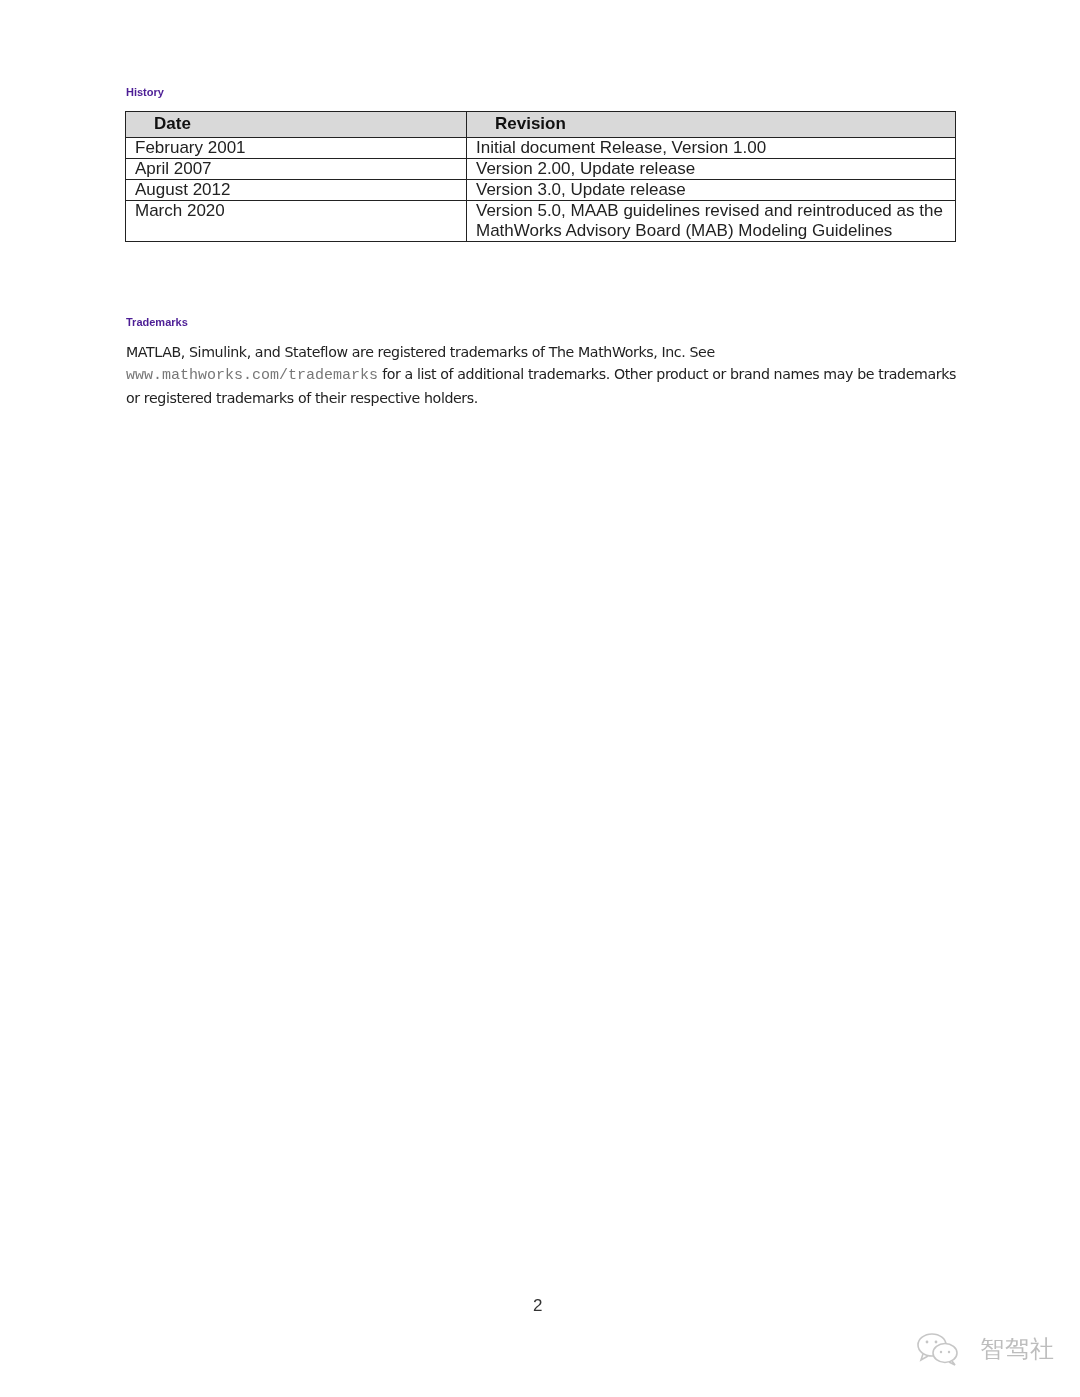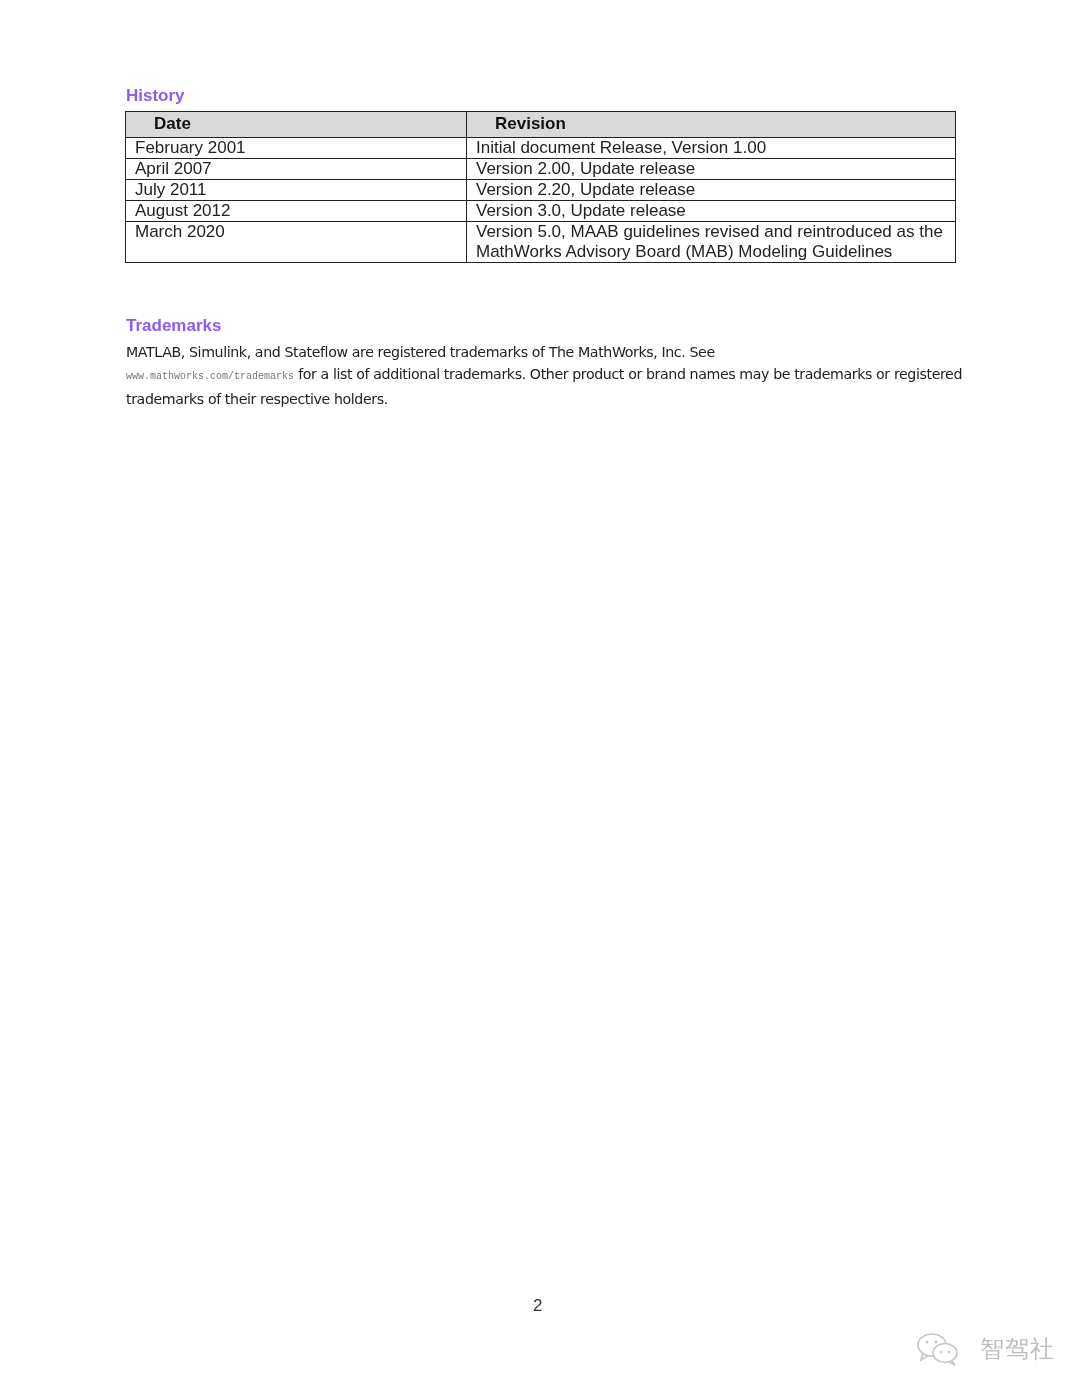--- a/index.html
+++ b/index.html
@@ -1,28 +1,28 @@
 <!DOCTYPE html>
 <html><head>
   <meta charset="utf-8">
   <style>
     html, body { margin: 0; padding: 0; background: #ffffff; }
     body { width: 1080px; height: 1397px; position: relative; overflow: hidden; color: #111; }
     .page { position: absolute; left: 0; top: 0; width: 1080px; height: 1397px; }
-    .h-section { position: absolute; font-family: "Liberation Sans", sans-serif; font-weight: bold; font-size: 17px; color: #8b5cf6; }
+    .h-section { position: absolute; font-family: "Liberation Sans", sans-serif; font-weight: bold; font-size: 11px; color: #4c1d95; }
     #history-heading { left: 126px; top: 86px; }
     table.history { position: absolute; left: 125px; top: 111px; width: 831px; border-collapse: collapse; font-family: "Liberation Sans", sans-serif; font-size: 17px; }
     table.history td, table.history th { border: 1.5px solid #222; padding: 0 9px; text-align: left; vertical-align: top; line-height: 20px; }
     table.history th { background: #d9d9d9; font-weight: bold; height: 25px; line-height: 24px; padding-left: 28px; }
     table.history td { font-weight: normal; color: #222; height: 20px; }
     table.history td.col-date { width: 322px; margin-top: 40px; }
     table.history td.multi { line-height: 20px; }
     #trademarks-heading { left: 126px; top: 316px; }
     .tm-body { position: absolute; left: 126px; top: 341px; width: 840px; font-family: "DejaVu Sans", sans-serif; font-size: 14.2px; line-height: 22px; color: #222; letter-spacing: -0.4px; }
-    .tm-body .mono { font-family: "Liberation Mono", monospace; color: #777; font-size: 10px; letter-spacing: 0; }
+    .tm-body .mono { font-family: "Liberation Mono", monospace; color: #777; font-size: 15px; letter-spacing: 0; }
     .page-number { position: absolute; left: 533px; top: 1296px; font-family: "Liberation Sans", sans-serif; font-size: 17px; color: #333; }
     .watermark { position: absolute; left: 915px; top: 1332px; display: flex; align-items: center; gap: 19px; opacity: 0.55; }
     .watermark svg { display: block; }
     .watermark .wm-text { font-family: "DejaVu Sans", sans-serif; font-size: 24px; color: #888; letter-spacing: 1px; }
   </style>
 </head>
 <body>
 
 <div class="page">
 
@@ -36,24 +36,20 @@
       </tr>
     </thead>
     <tbody>
       <tr>
         <td class="col-date">February 2001</td>
         <td>Initial document Release, Version 1.00</td>
       </tr>
       <tr>
         <td class="col-date">April 2007</td>
         <td>Version 2.00, Update release</td>
-      </tr>
-      <tr>
-        <td class="col-date">July 2011</td>
-        <td>Version 2.20, Update release</td>
       </tr>
       <tr>
         <td class="col-date">August 2012</td>
         <td>Version 3.0, Update release</td>
       </tr>
       <tr>
         <td class="col-date">March 2020</td>
         <td class="multi">Version 5.0, MAAB guidelines revised and reintroduced as the MathWorks Advisory Board (MAB) Modeling Guidelines</td>
       </tr>
     </tbody>

